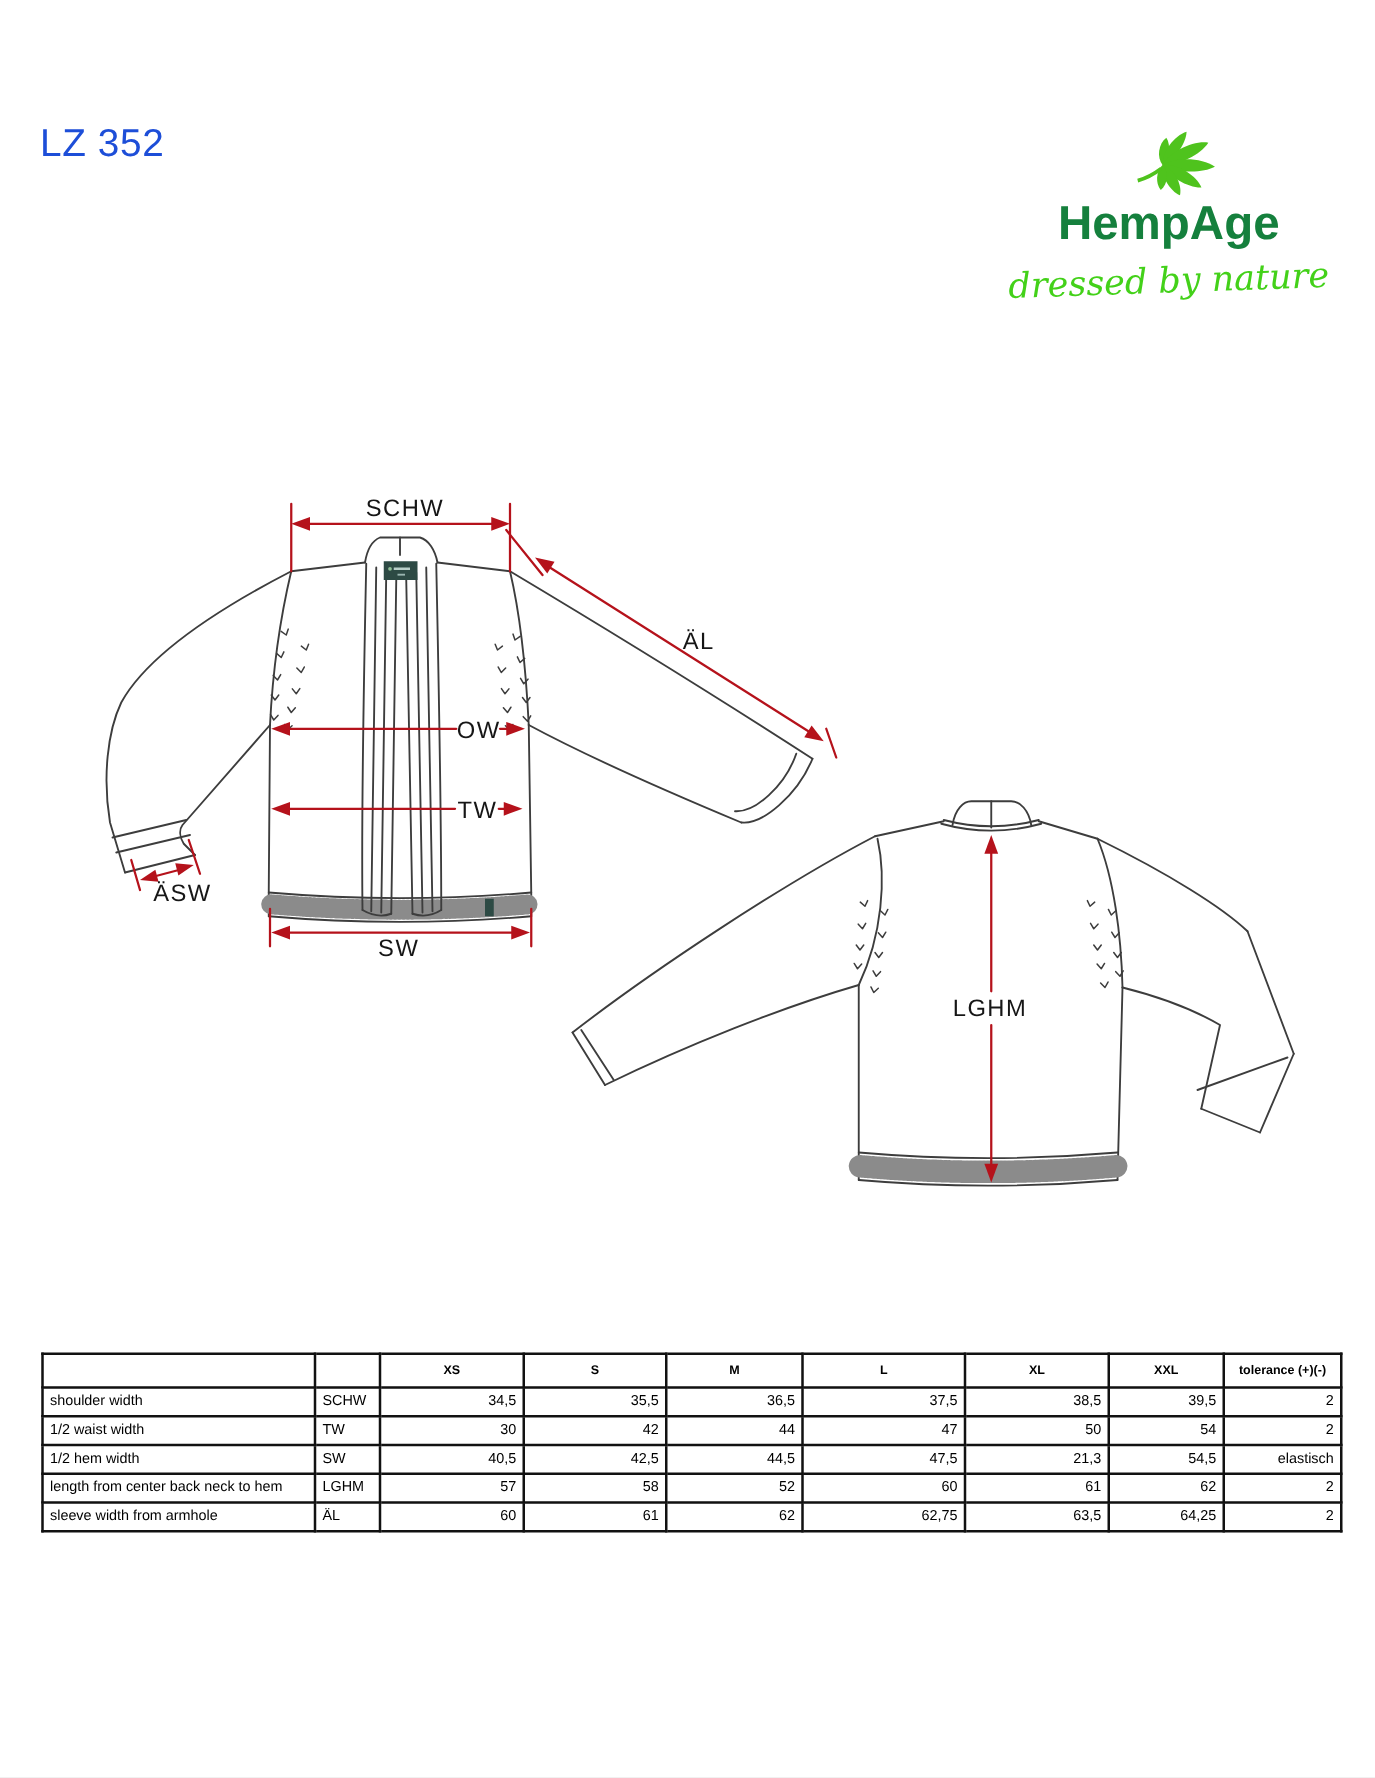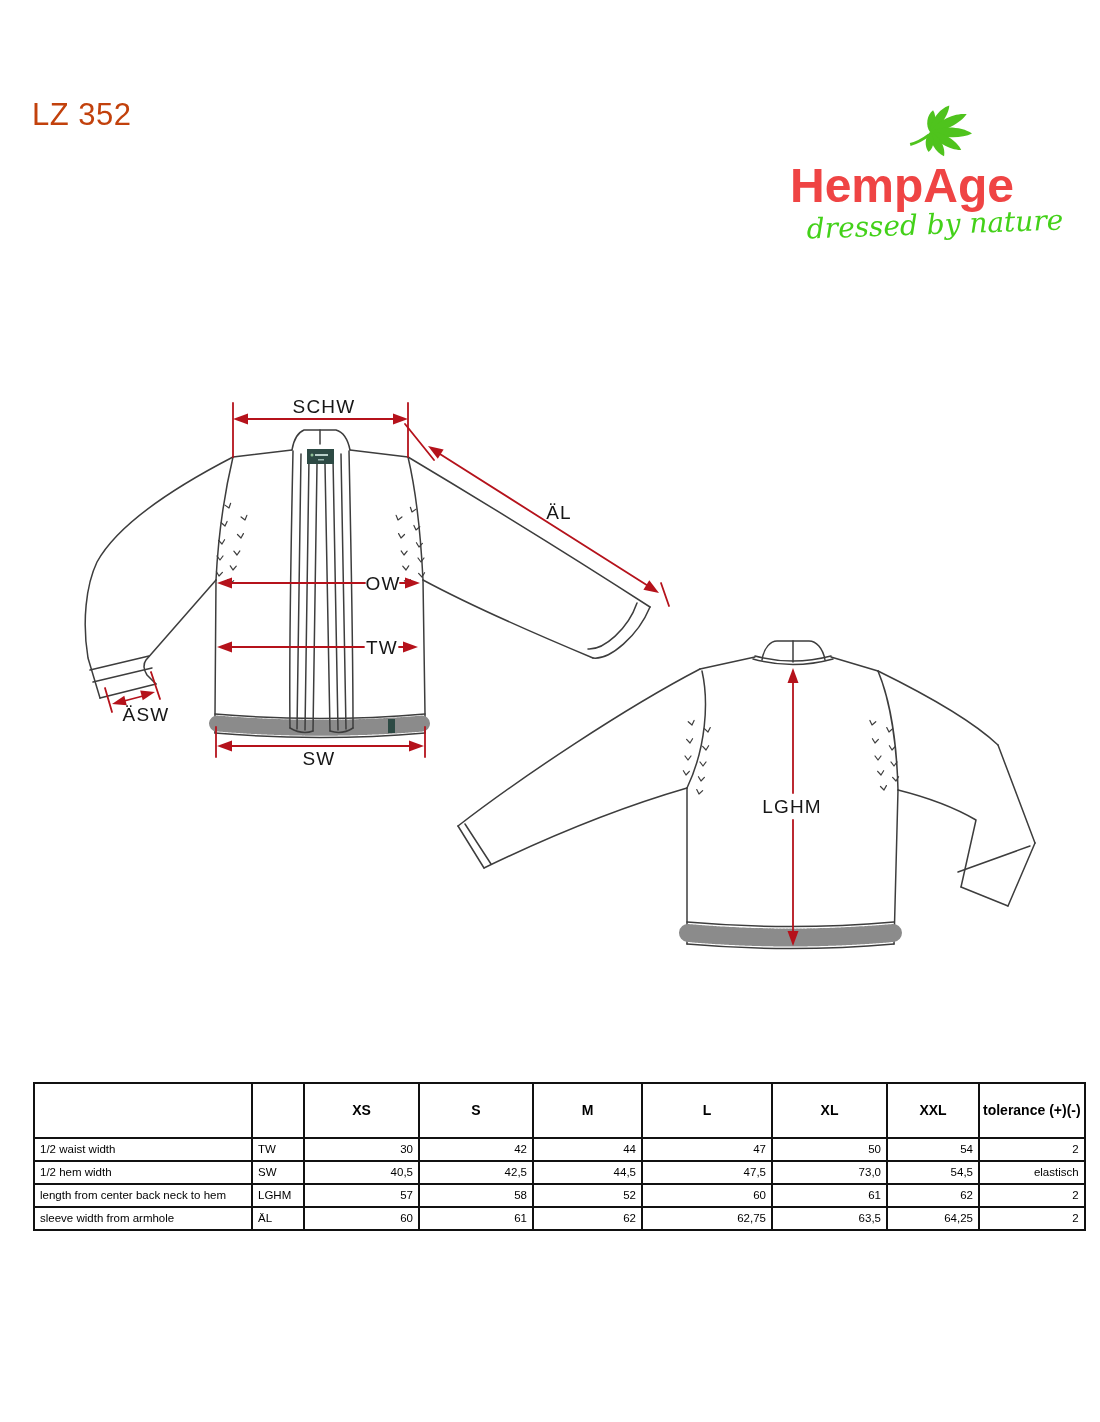--- a/index.html
+++ b/index.html
@@ -1,34 +1,34 @@
 <!DOCTYPE html>
 <html><head>
 <meta charset="utf-8">
 <style>
   html,body{margin:0;padding:0;background:#e8e8e8;}
   .page{position:relative;width:1100px;height:1422px;background:#ffffff;margin:0 auto;
         font-family:"Liberation Sans",sans-serif;overflow:hidden;}
   .abs{position:absolute;}
-  #product-code{left:32px;top:97px;font-size:31px;color:#c2410c;letter-spacing:.5px;}
+  #product-code{left:32px;top:97px;font-size:31px;color:#1d4ed8;letter-spacing:.5px;}
   #logo{left:790px;top:80px;width:290px;height:180px;}
-  #logo-brand{left:0px;top:78px;width:290px;font-size:48px;
-              font-weight:bold;color:#ef4444;}
+  #logo-brand{left:0px;top:78px;width:290px;text-align:center;font-size:38px;
+              font-weight:bold;color:#15803d;}
   #logo-tagline{left:0px;top:128px;width:290px;text-align:center;font-size:28px;
                 font-style:italic;color:#43d119;font-family:"DejaVu Serif",serif;
                 transform:rotate(-2deg);}
   #leaf-svg{left:100px;top:2px;}
   #drawings{left:0;top:0;}
   svg text.dim-label{font-family:"Liberation Sans",sans-serif;font-size:19px;
                      letter-spacing:1.2px;fill:#161616;}
   .size-table{position:absolute;left:33px;top:1082px;border-collapse:collapse;
               table-layout:fixed;font-size:11.5px;color:#000;}
   .size-table td,.size-table th{border:2px solid #111;height:21px;padding:0 5px;
               overflow:hidden;white-space:nowrap;line-height:21px;}
-  .size-table th{font-weight:bold;text-align:center;font-size:14px;padding:16px 3px;}
+  .size-table th{font-weight:bold;text-align:center;font-size:10px;padding:2px 3px;}
   .size-table td.lbl{text-align:left;}
   .size-table td.num{text-align:right;}
 </style>
 </head>
 <body>
 
 <div class="page">
 
   <div class="abs" id="product-code">LZ 352</div>
 
@@ -259,38 +259,49 @@
       <th></th>
       <th>XS</th>
       <th>S</th>
       <th>M</th>
       <th>L</th>
       <th>XL</th>
       <th>XXL</th>
       <th>tolerance (+)(-)</th>
     </tr>
     <tr>
+      <td class="lbl">shoulder width</td>
+      <td class="lbl">SCHW</td>
+      <td class="num">34,5</td>
+      <td class="num">35,5</td>
+      <td class="num">36,5</td>
+      <td class="num">37,5</td>
+      <td class="num">38,5</td>
+      <td class="num">39,5</td>
+      <td class="num">2</td>
+    </tr>
+    <tr>
       <td class="lbl">1/2 waist width</td>
       <td class="lbl">TW</td>
       <td class="num">30</td>
       <td class="num">42</td>
       <td class="num">44</td>
       <td class="num">47</td>
       <td class="num">50</td>
       <td class="num">54</td>
       <td class="num">2</td>
     </tr>
     <tr>
       <td class="lbl">1/2 hem width</td>
       <td class="lbl">SW</td>
       <td class="num">40,5</td>
       <td class="num">42,5</td>
       <td class="num">44,5</td>
       <td class="num">47,5</td>
-      <td class="num">73,0</td>
+      <td class="num">21,3</td>
       <td class="num">54,5</td>
       <td class="num">elastisch</td>
     </tr>
     <tr>
       <td class="lbl">length from center back neck to hem</td>
       <td class="lbl">LGHM</td>
       <td class="num">57</td>
       <td class="num">58</td>
       <td class="num">52</td>
       <td class="num">60</td>

